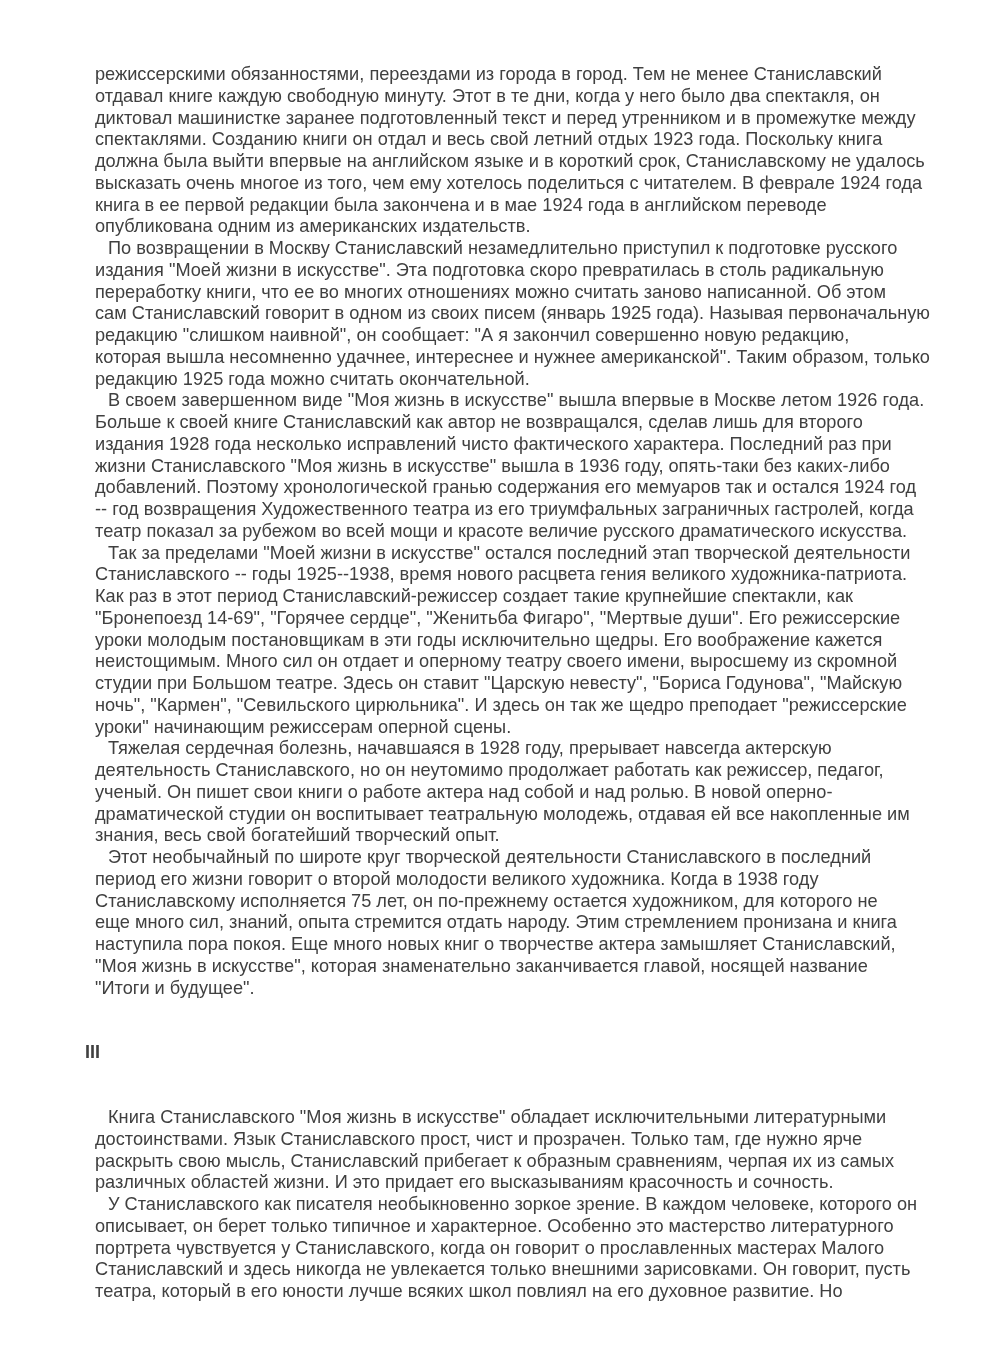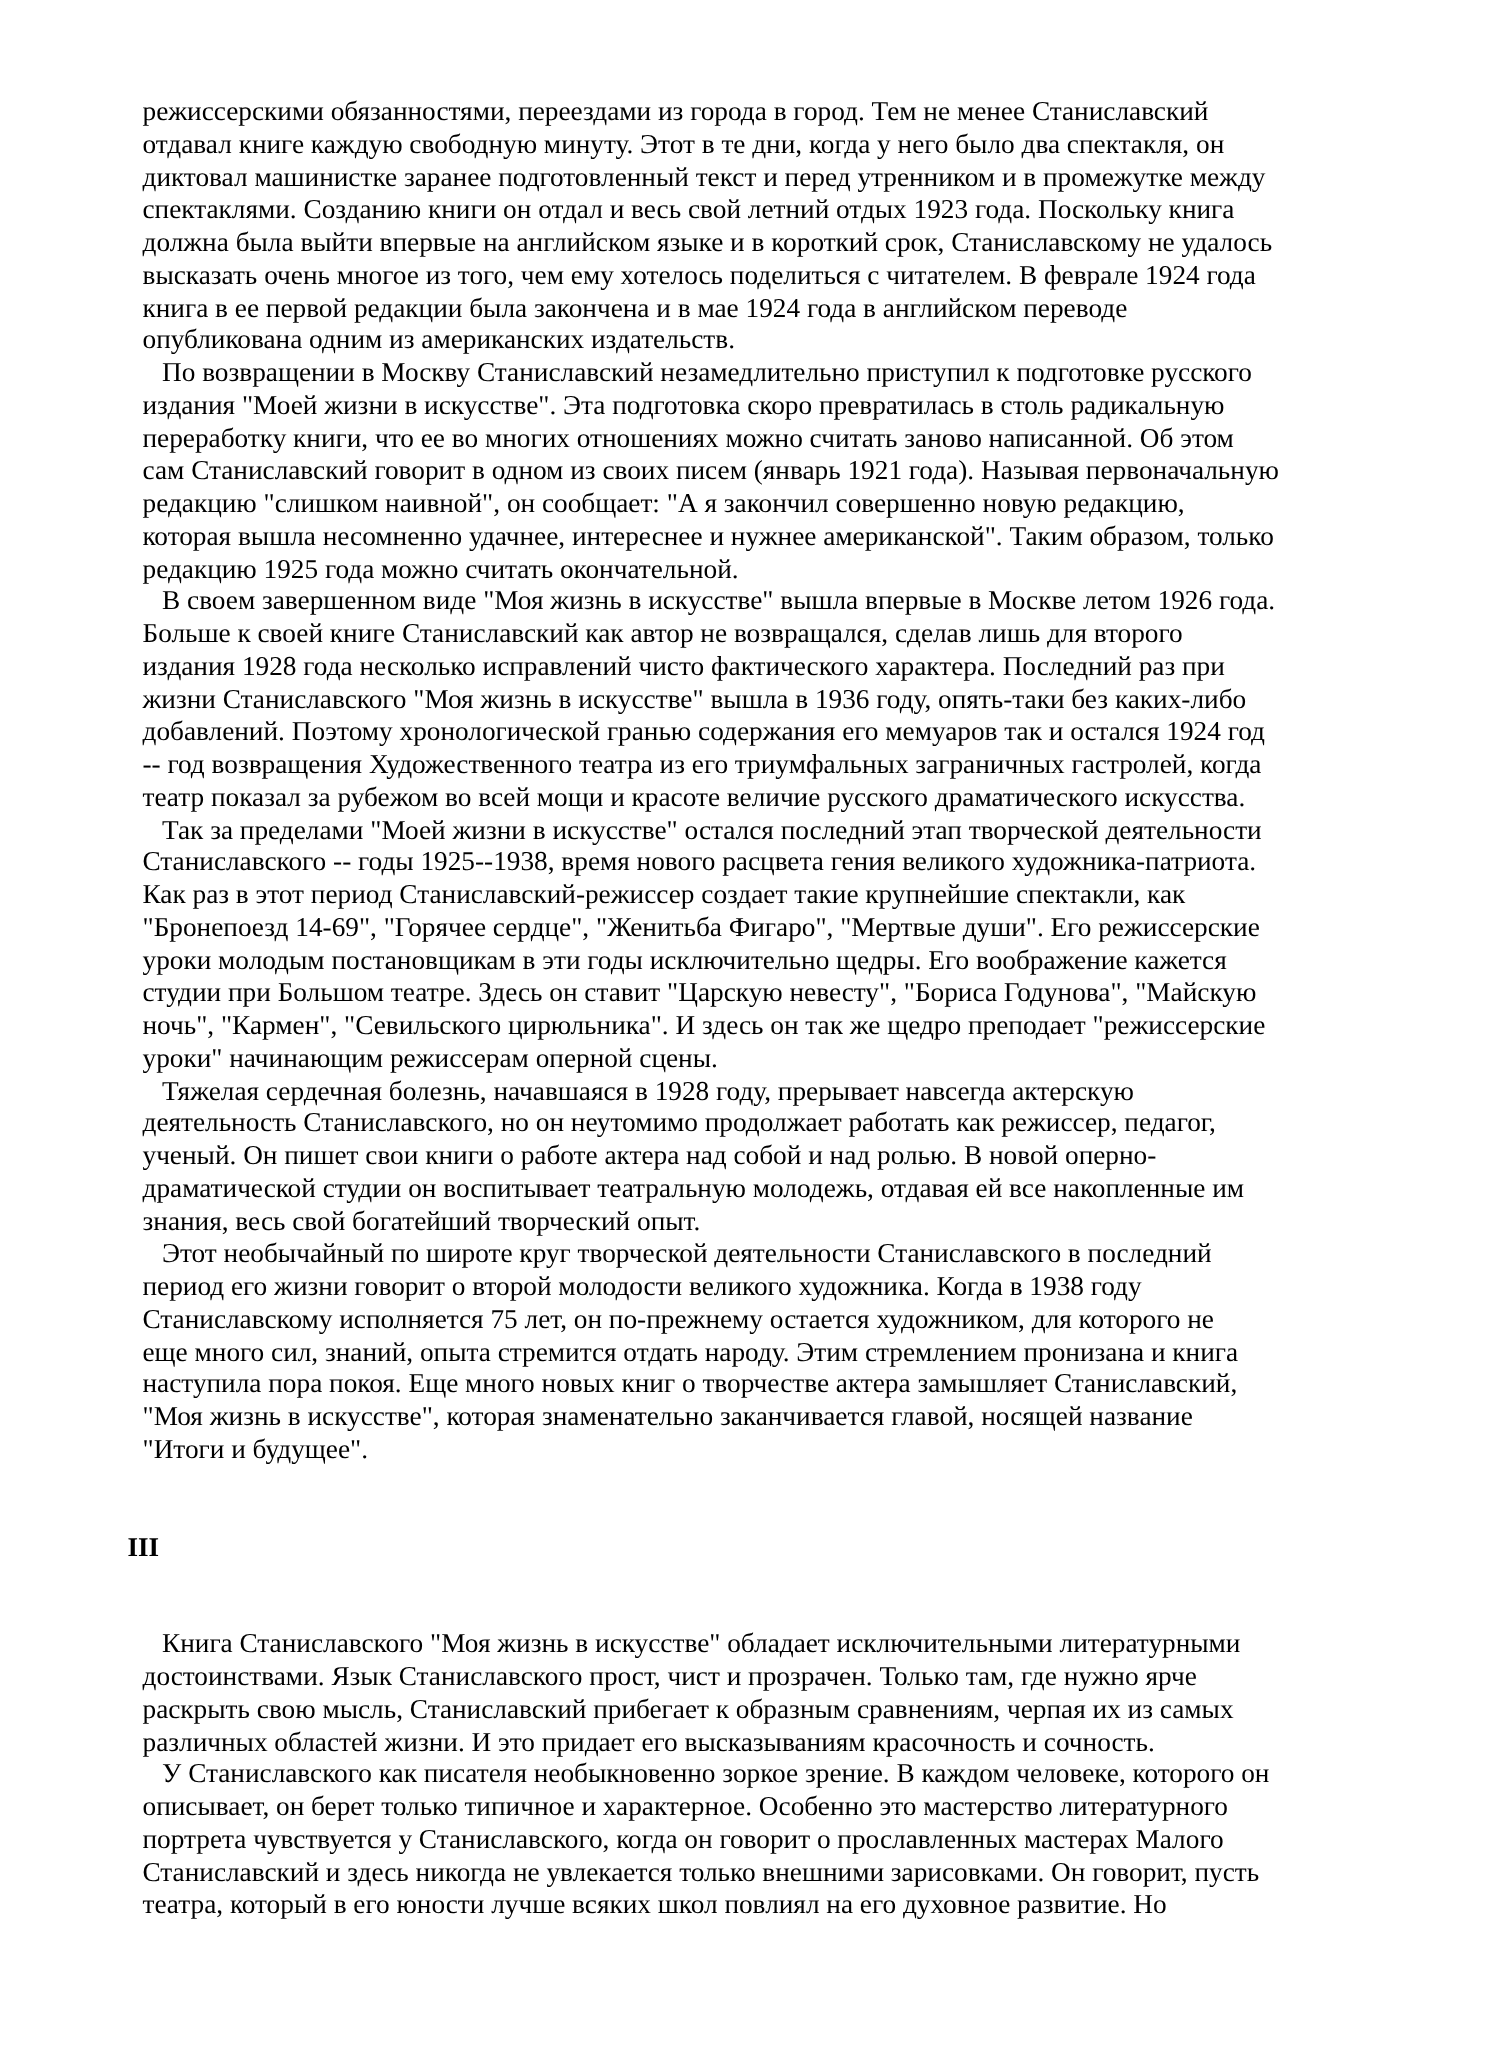--- a/index.html
+++ b/index.html
@@ -2,24 +2,24 @@
 <html><head>
 <meta charset="utf-8">
 <style>
   html, body { margin: 0; padding: 0; background: #ffffff; }
   body { width: 1000px; height: 1366px; overflow: hidden; position: relative; }
   .page {
     position: absolute;
     left: 95px;
     top: 64px;
     width: 820px;
-    font-family: Liberation Serif, serif;
+    font-family: Liberation Sans, sans-serif;
     font-size: 18.2px;
     line-height: 21.75px;
-    color: #000000;
+    color: #404040;
   }
   .line { white-space: nowrap; display: block; height: 21.75px; }
   .indent { padding-left: 13px; }
   .heading {
     display: block;
     text-align: left;
     font-weight: bold;
     font-size: 18px;
     height: 21.75px;
     padding-left: 0;
@@ -41,21 +41,21 @@
     <span class="line">должна была выйти впервые на английском языке и в короткий срок, Станиславскому не удалось</span>
     <span class="line">высказать очень многое из того, чем ему хотелось поделиться с читателем. В феврале 1924 года</span>
     <span class="line">книга в ее первой редакции была закончена и в мае 1924 года в английском переводе</span>
     <span class="line">опубликована одним из американских издательств.</span>
   </div>
 
   <div>
     <span class="line indent">По возвращении в Москву Станиславский незамедлительно приступил к подготовке русского</span>
     <span class="line">издания "Моей жизни в искусстве". Эта подготовка скоро превратилась в столь радикальную</span>
     <span class="line">переработку книги, что ее во многих отношениях можно считать заново написанной. Об этом</span>
-    <span class="line">сам Станиславский говорит в одном из своих писем (январь 1921 года). Называя первоначальную</span>
+    <span class="line">сам Станиславский говорит в одном из своих писем (январь 1925 года). Называя первоначальную</span>
     <span class="line">редакцию "слишком наивной", он сообщает: "А я закончил совершенно новую редакцию,</span>
     <span class="line">которая вышла несомненно удачнее, интереснее и нужнее американской". Таким образом, только</span>
     <span class="line">редакцию 1925 года можно считать окончательной.</span>
   </div>
 
   <div>
     <span class="line indent">В своем завершенном виде "Моя жизнь в искусстве" вышла впервые в Москве летом 1926 года.</span>
     <span class="line">Больше к своей книге Станиславский как автор не возвращался, сделав лишь для второго</span>
     <span class="line">издания 1928 года несколько исправлений чисто фактического характера. Последний раз при</span>
     <span class="line">жизни Станиславского "Моя жизнь в искусстве" вышла в 1936 году, опять-таки без каких-либо</span>
@@ -63,20 +63,21 @@
     <span class="line">-- год возвращения Художественного театра из его триумфальных заграничных гастролей, когда</span>
     <span class="line">театр показал за рубежом во всей мощи и красоте величие русского драматического искусства.</span>
   </div>
 
   <div>
     <span class="line indent">Так за пределами "Моей жизни в искусстве" остался последний этап творческой деятельности</span>
     <span class="line">Станиславского -- годы 1925--1938, время нового расцвета гения великого художника-патриота.</span>
     <span class="line">Как раз в этот период Станиславский-режиссер создает такие крупнейшие спектакли, как</span>
     <span class="line">"Бронепоезд 14-69", "Горячее сердце", "Женитьба Фигаро", "Мертвые души". Его режиссерские</span>
     <span class="line">уроки молодым постановщикам в эти годы исключительно щедры. Его воображение кажется</span>
+    <span class="line">неистощимым. Много сил он отдает и оперному театру своего имени, выросшему из скромной</span>
     <span class="line">студии при Большом театре. Здесь он ставит "Царскую невесту", "Бориса Годунова", "Майскую</span>
     <span class="line">ночь", "Кармен", "Севильского цирюльника". И здесь он так же щедро преподает "режиссерские</span>
     <span class="line">уроки" начинающим режиссерам оперной сцены.</span>
   </div>
 
   <div>
     <span class="line indent">Тяжелая сердечная болезнь, начавшаяся в 1928 году, прерывает навсегда актерскую</span>
     <span class="line">деятельность Станиславского, но он неутомимо продолжает работать как режиссер, педагог,</span>
     <span class="line">ученый. Он пишет свои книги о работе актера над собой и над ролью. В новой оперно-</span>
     <span class="line">драматической студии он воспитывает театральную молодежь, отдавая ей все накопленные им</span>

